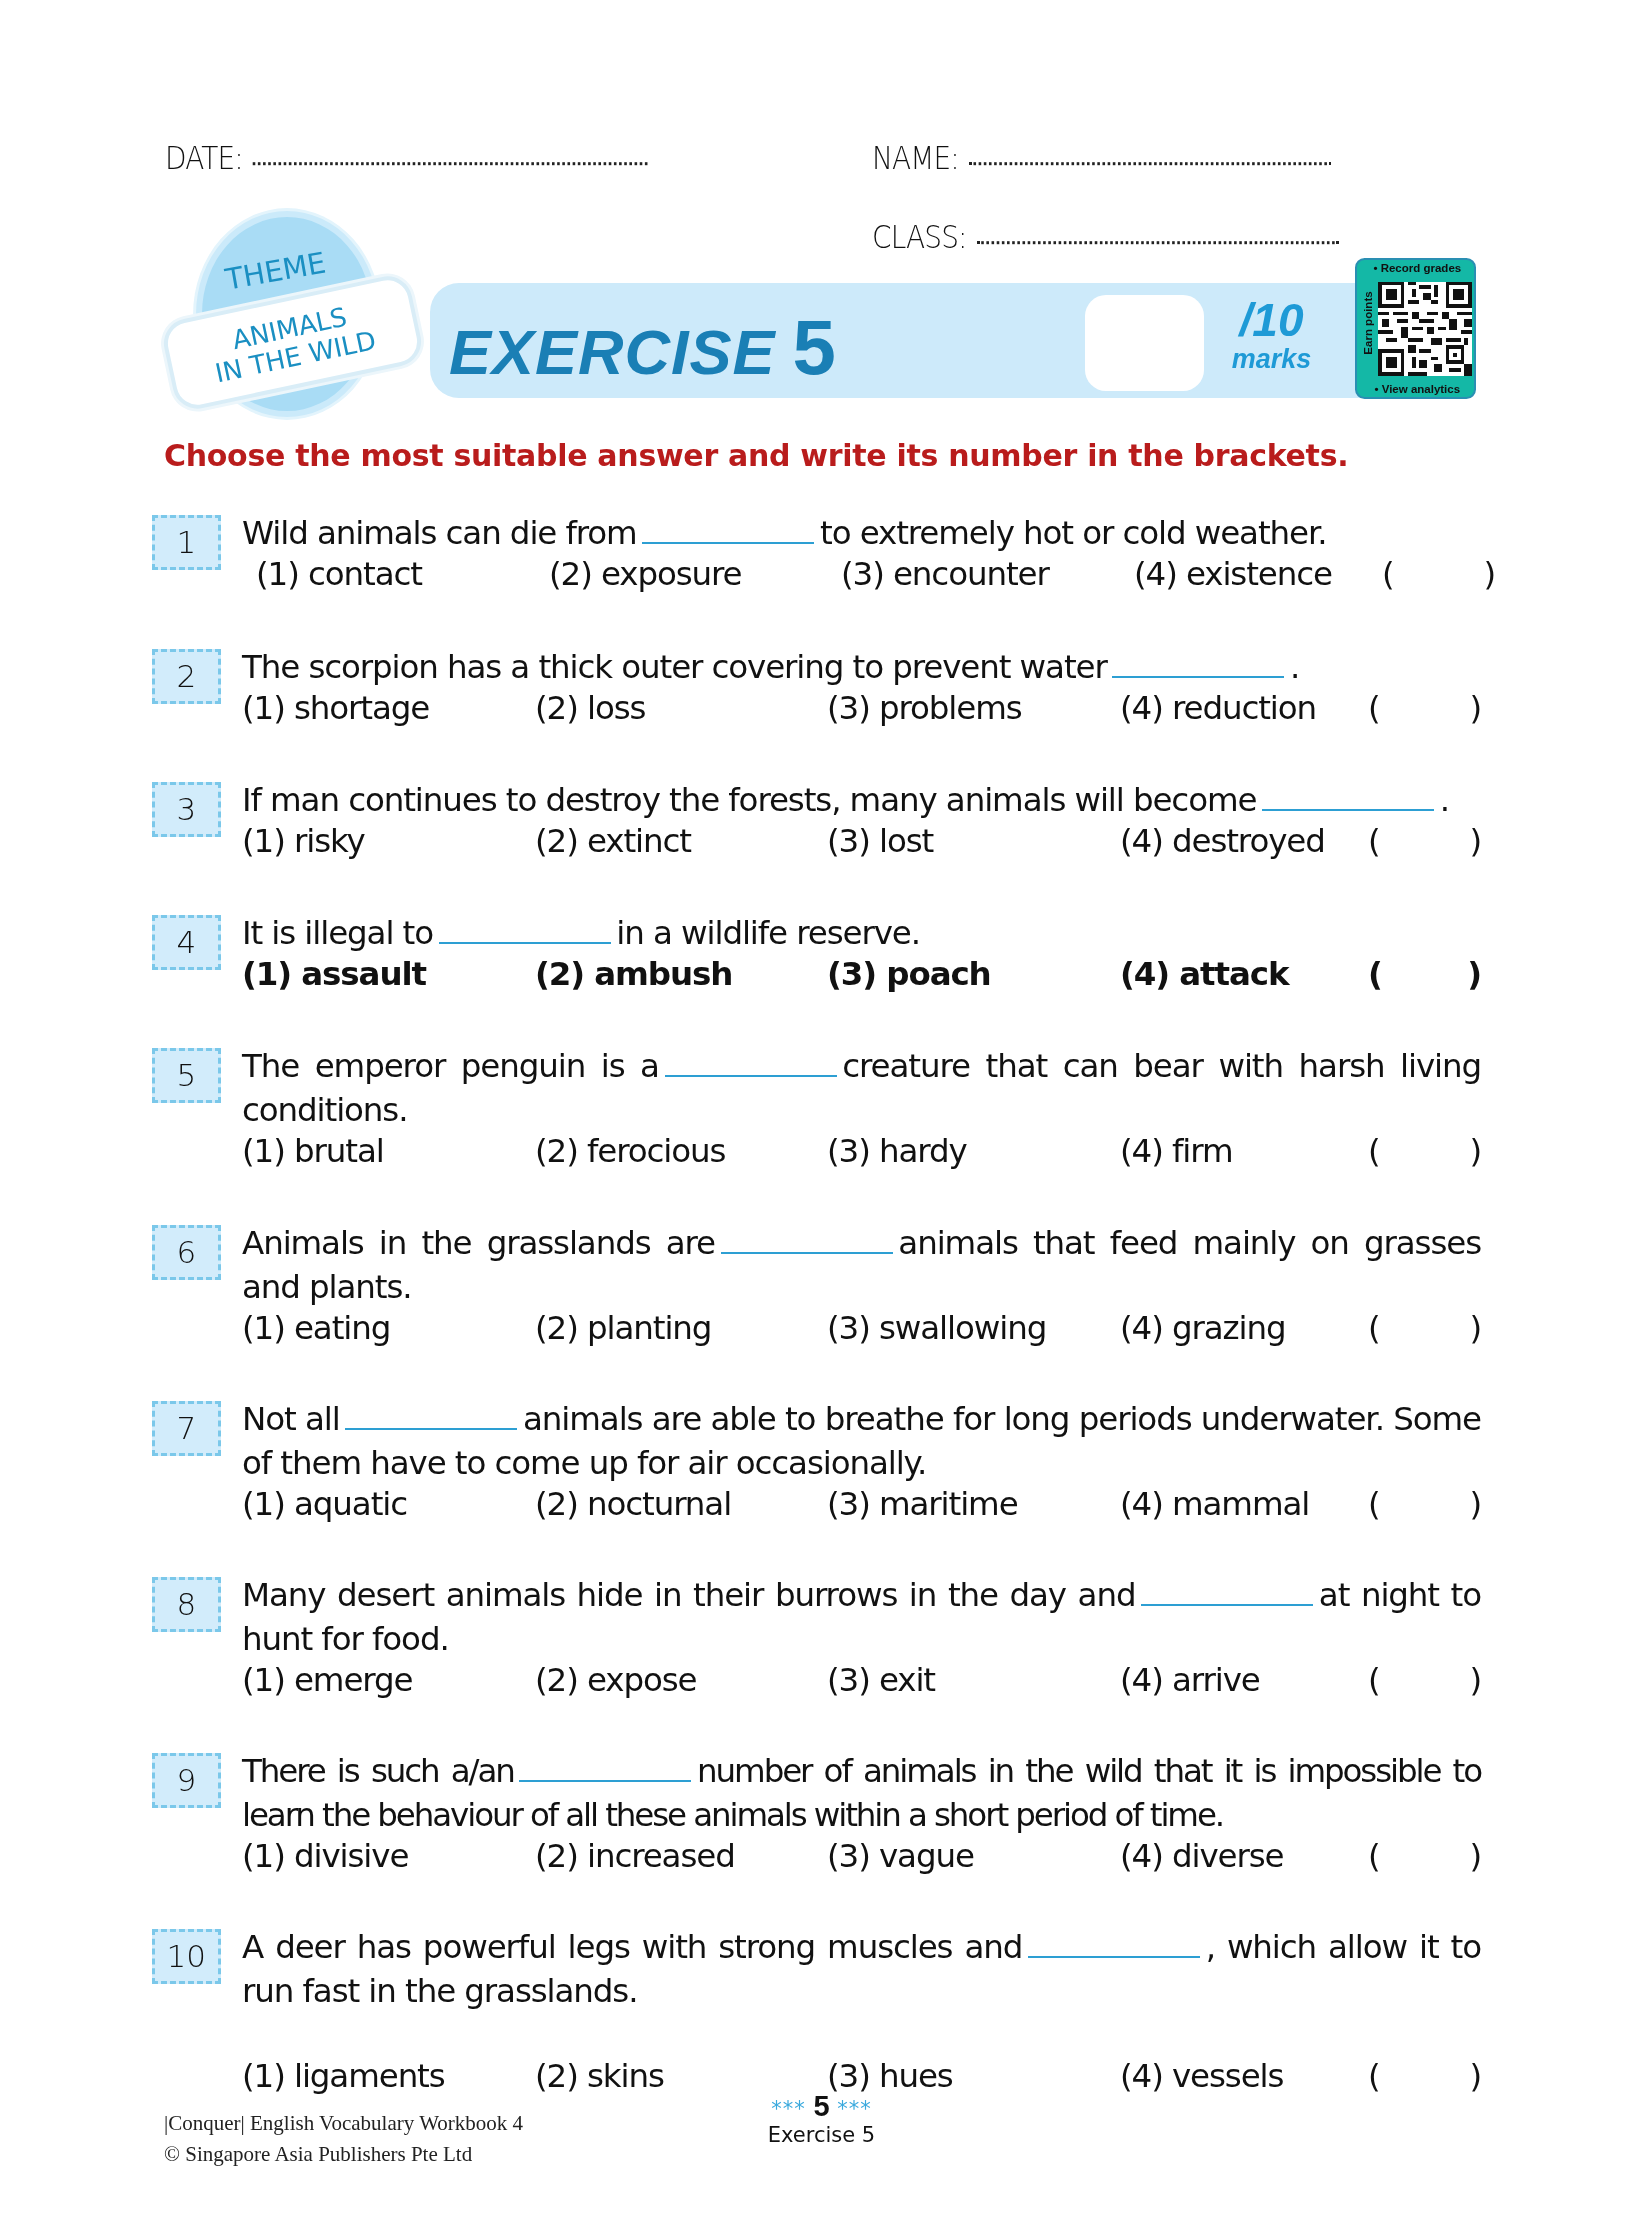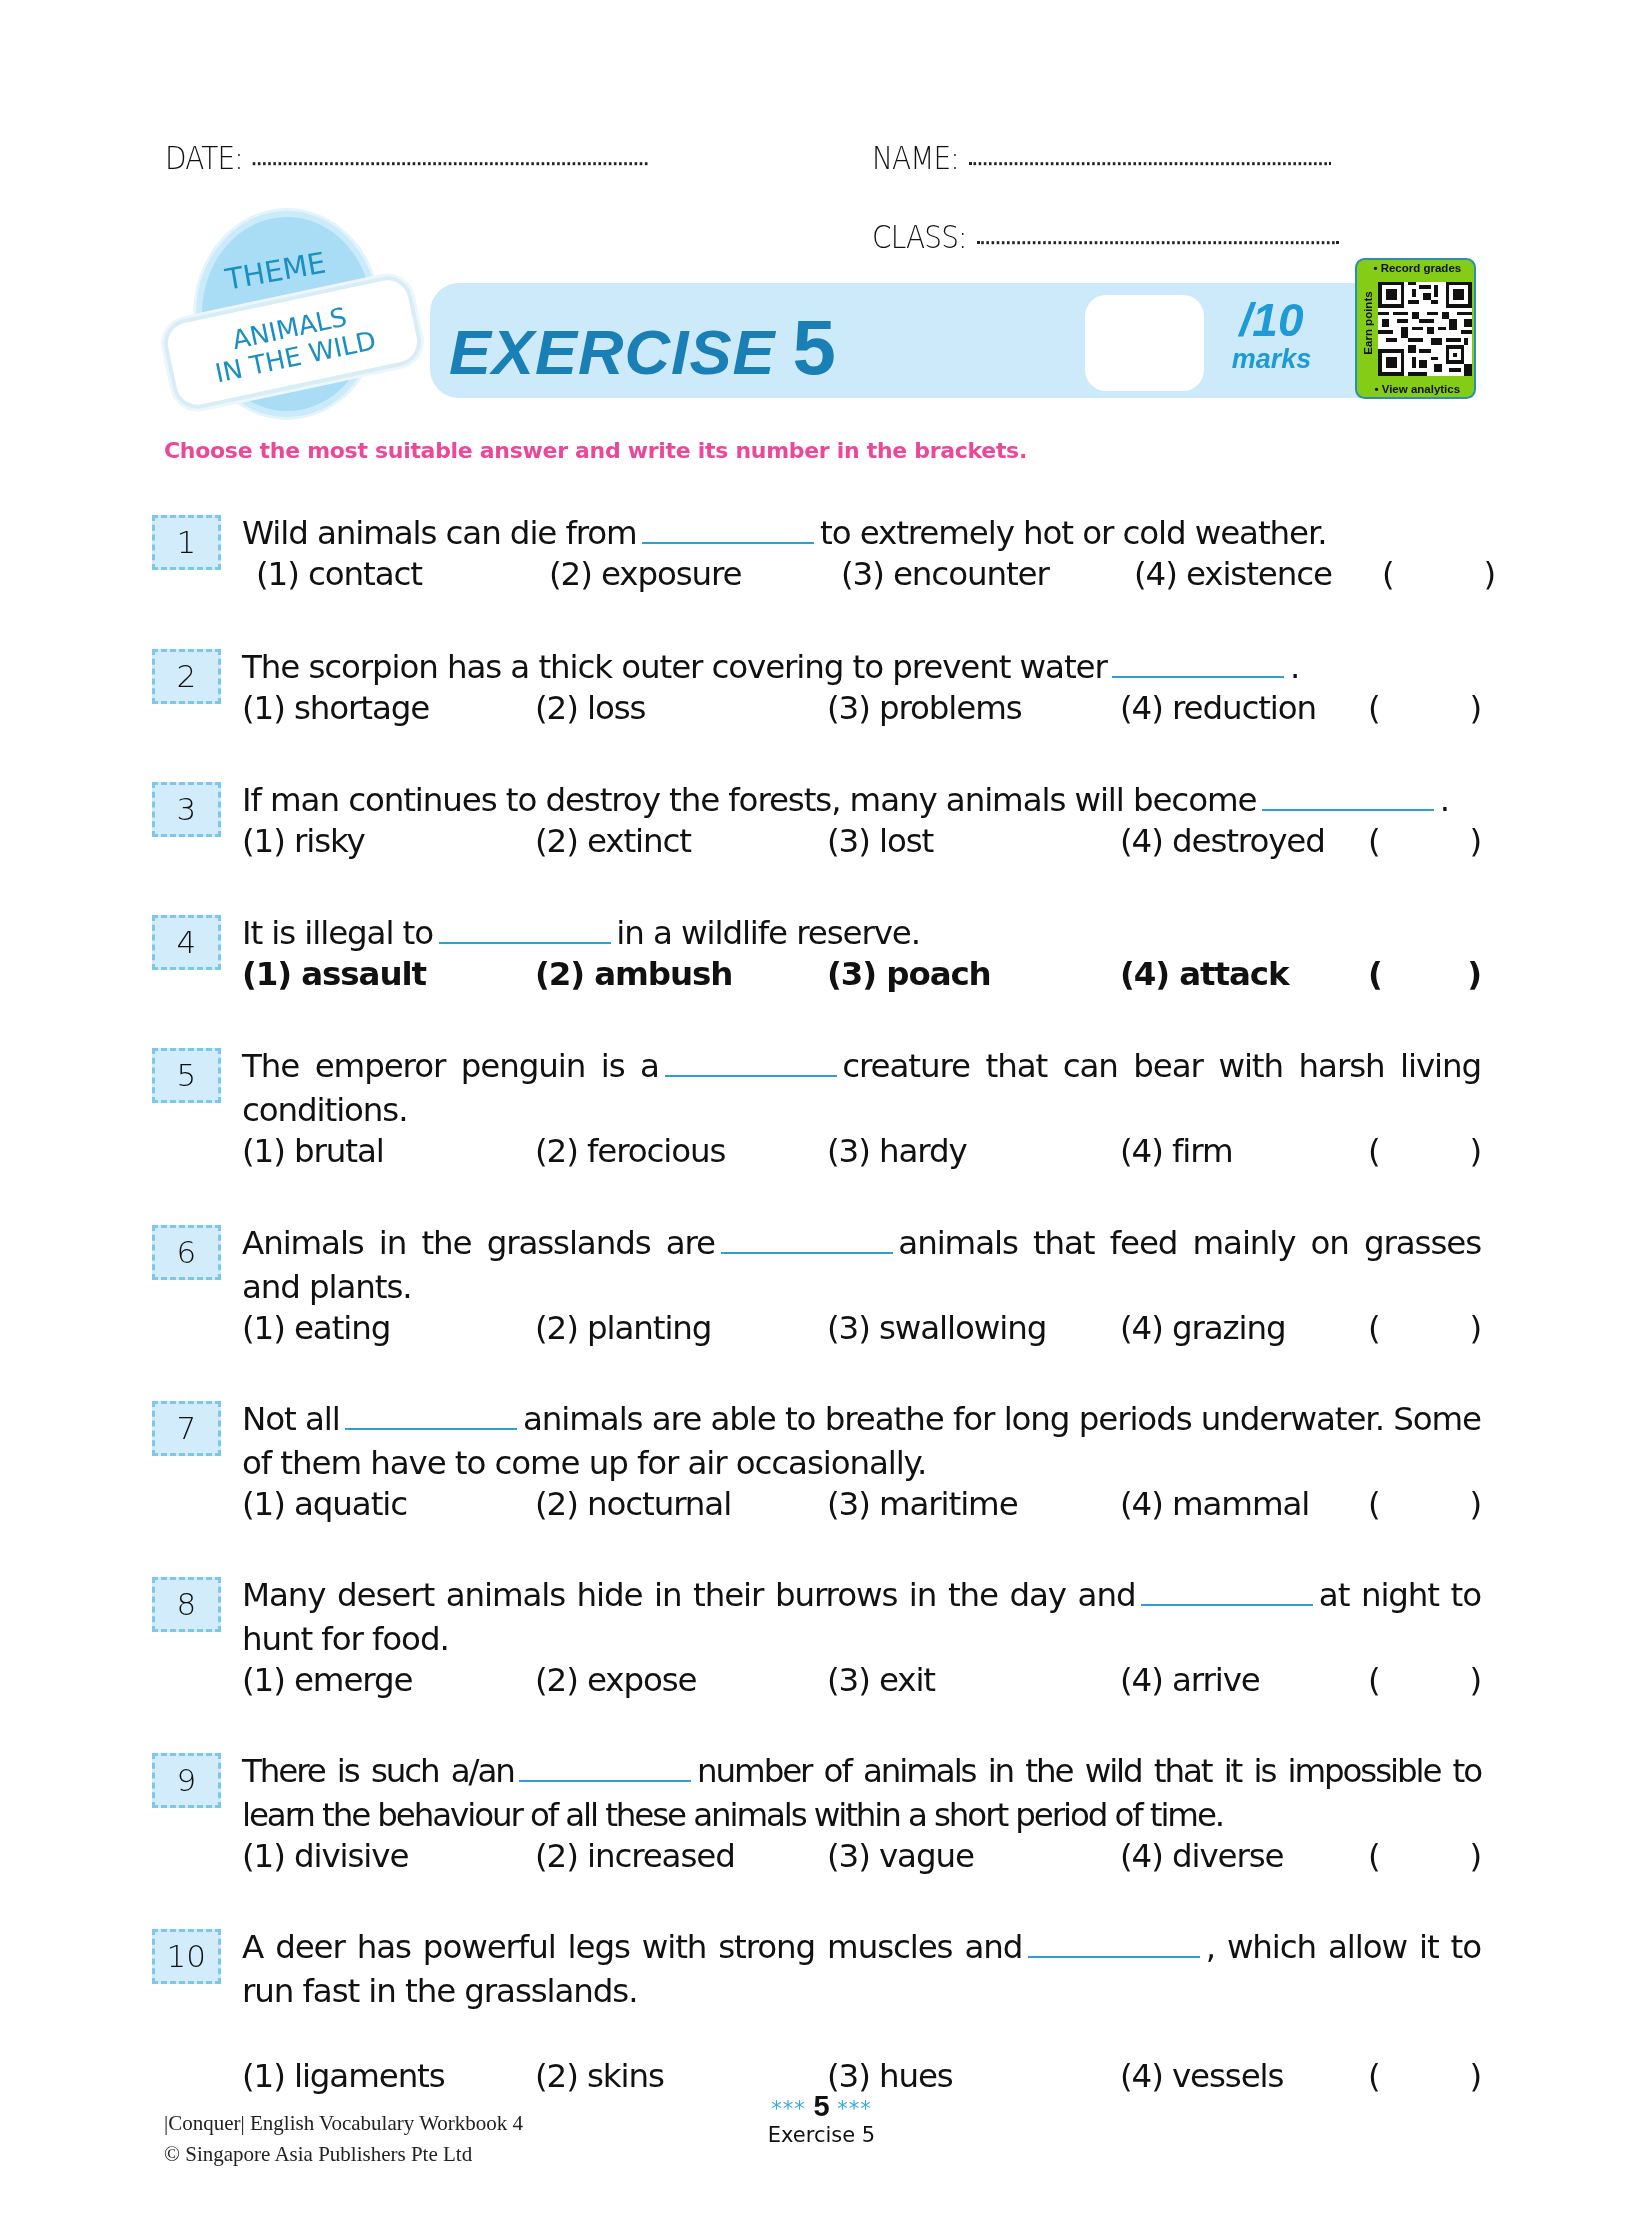--- a/index.html
+++ b/index.html
@@ -25,29 +25,29 @@
   
   .ex-bar { position: absolute; left: 430px; top: 283px; width: 956px; height: 115px; background: #cdeafa; border-radius: 29px 0 0 29px; }
   .ex-title { position: absolute; left: 19px; top: 19px; font-family: "Liberation Sans", sans-serif; font-weight: bold; font-style: italic; font-size: 63px; color: #1a7fb5; letter-spacing: 1px; }
   .ex-title .num { font-size: 78px; font-style: normal; margin-left: 17px; }
   .score-box { position: absolute; left: 655px; top: 11.5px; width: 119px; height: 96px; background: #ffffff; border-radius: 21px; }
   .score-total { position: absolute; left: 789px; top: 11.5px; text-align: center; width: 105px; }
   .score-total .of { display: block; font-family: "Liberation Sans", sans-serif; font-weight: bold; font-style: italic; font-size: 46px; color: #1e9ad6; line-height: 50px; }
   .score-total .marks { display: block; font-family: "Liberation Sans", sans-serif; font-weight: bold; font-style: italic; font-size: 27px; color: #1e9ad6; line-height: 29px; }
 
   
-  .qr { position: absolute; left: 1355px; top: 258px; width: 121px; height: 141px; border: 2.9px solid #2a8fb3; border-radius: 9.6px; background: #84cc16; }
+  .qr { position: absolute; left: 1355px; top: 258px; width: 121px; height: 141px; border: 2.9px solid #2a8fb3; border-radius: 9.6px; background: #14b8a6; }
   .qr-top, .qr-bottom { position: absolute; left: 3.8px; width: 113px; font-size: 11.5px; font-weight: bold; font-family: "Liberation Sans", sans-serif; color: #111; text-align: center; white-space: nowrap; }
   .qr-top { top: 1.9px; }
   .qr-bottom { bottom: 1.9px; }
   .qr-side { position: absolute; left: -27px; top: 57px; width: 76px; font-size: 11.5px; font-weight: bold; color: #111; transform: rotate(-90deg); text-align: center; white-space: nowrap; }
   .qr-code { position: absolute; left: 21px; top: 19px; width: 94px; height: 99px; }
 
   
-  .instruction { position: absolute; left: 164px; top: 438px; font-family: "DejaVu Sans", sans-serif; font-weight: bold; font-size: 22px; color: #ec4899; letter-spacing: -0.3px; }
+  .instruction { position: absolute; left: 164px; top: 438px; font-family: "DejaVu Sans", sans-serif; font-weight: bold; font-size: 30px; color: #b91c1c; letter-spacing: -0.3px; }
 
   
   .q { position: absolute; left: 148px; width: 1338px; }
   .q-num { position: absolute; left: 3.8px; top: 3.8px; width: 69px; height: 55px; background: #d2ecfb; border: 3.8px dashed #7bc8ea; display: flex; align-items: center; justify-content: center; font-family: "DejaVu Sans", sans-serif; font-weight: 300; font-size: 31px; color: #111; }
   .q-text { position: absolute; left: 94px; top: 0; width: 1239px; font-family: "DejaVu Sans", sans-serif; font-size: 32.5px; line-height: 44px; color: #111; letter-spacing: -1.1px; text-align: justify; text-align-last: left; }
   .q-text.tight { letter-spacing: -2.1px; }
   .blank { display: inline-block; width: 172px; border-bottom: 2.9px solid #2d9fd3; height: 29px; margin: 0 5.7px; vertical-align: baseline; }
   .opts { position: absolute; left: 94px; width: 1243px; height: 44px; font-family: "DejaVu Sans", sans-serif; font-size: 32.5px; color: #111; letter-spacing: -1.1px; }
   .opt { position: absolute; top: 0; white-space: nowrap; }
   .opt.o1 { left: 0; }

